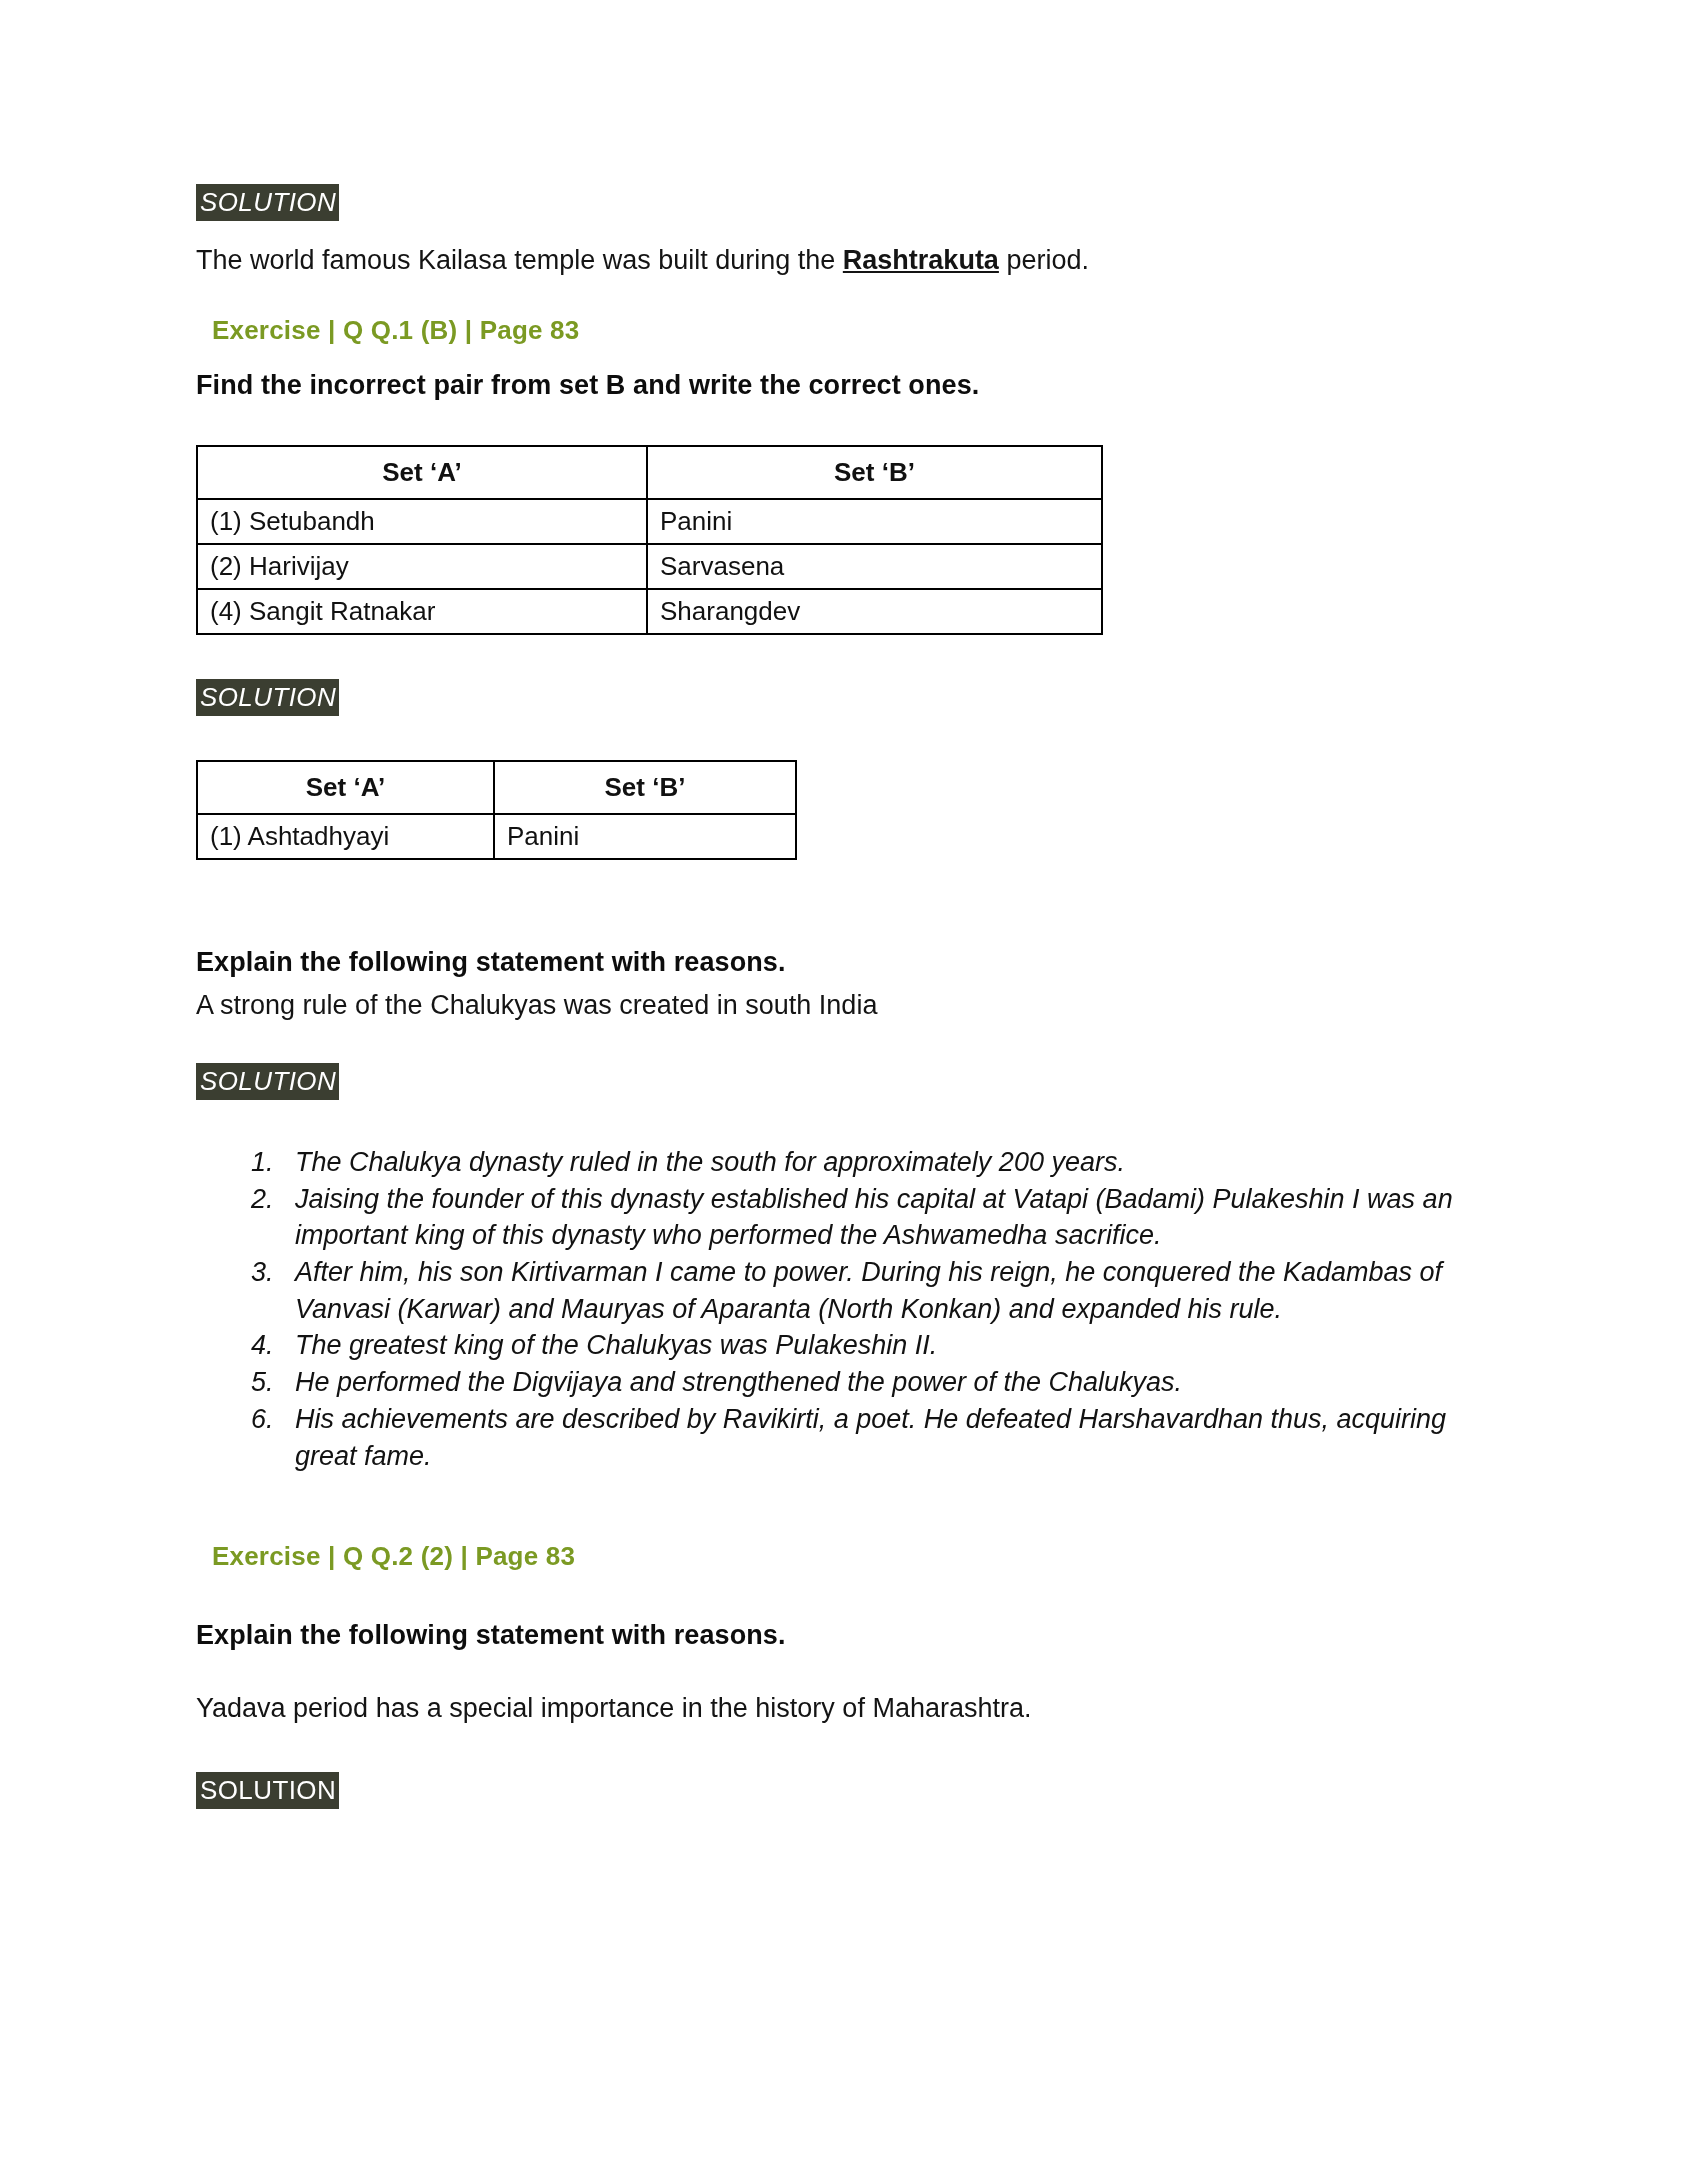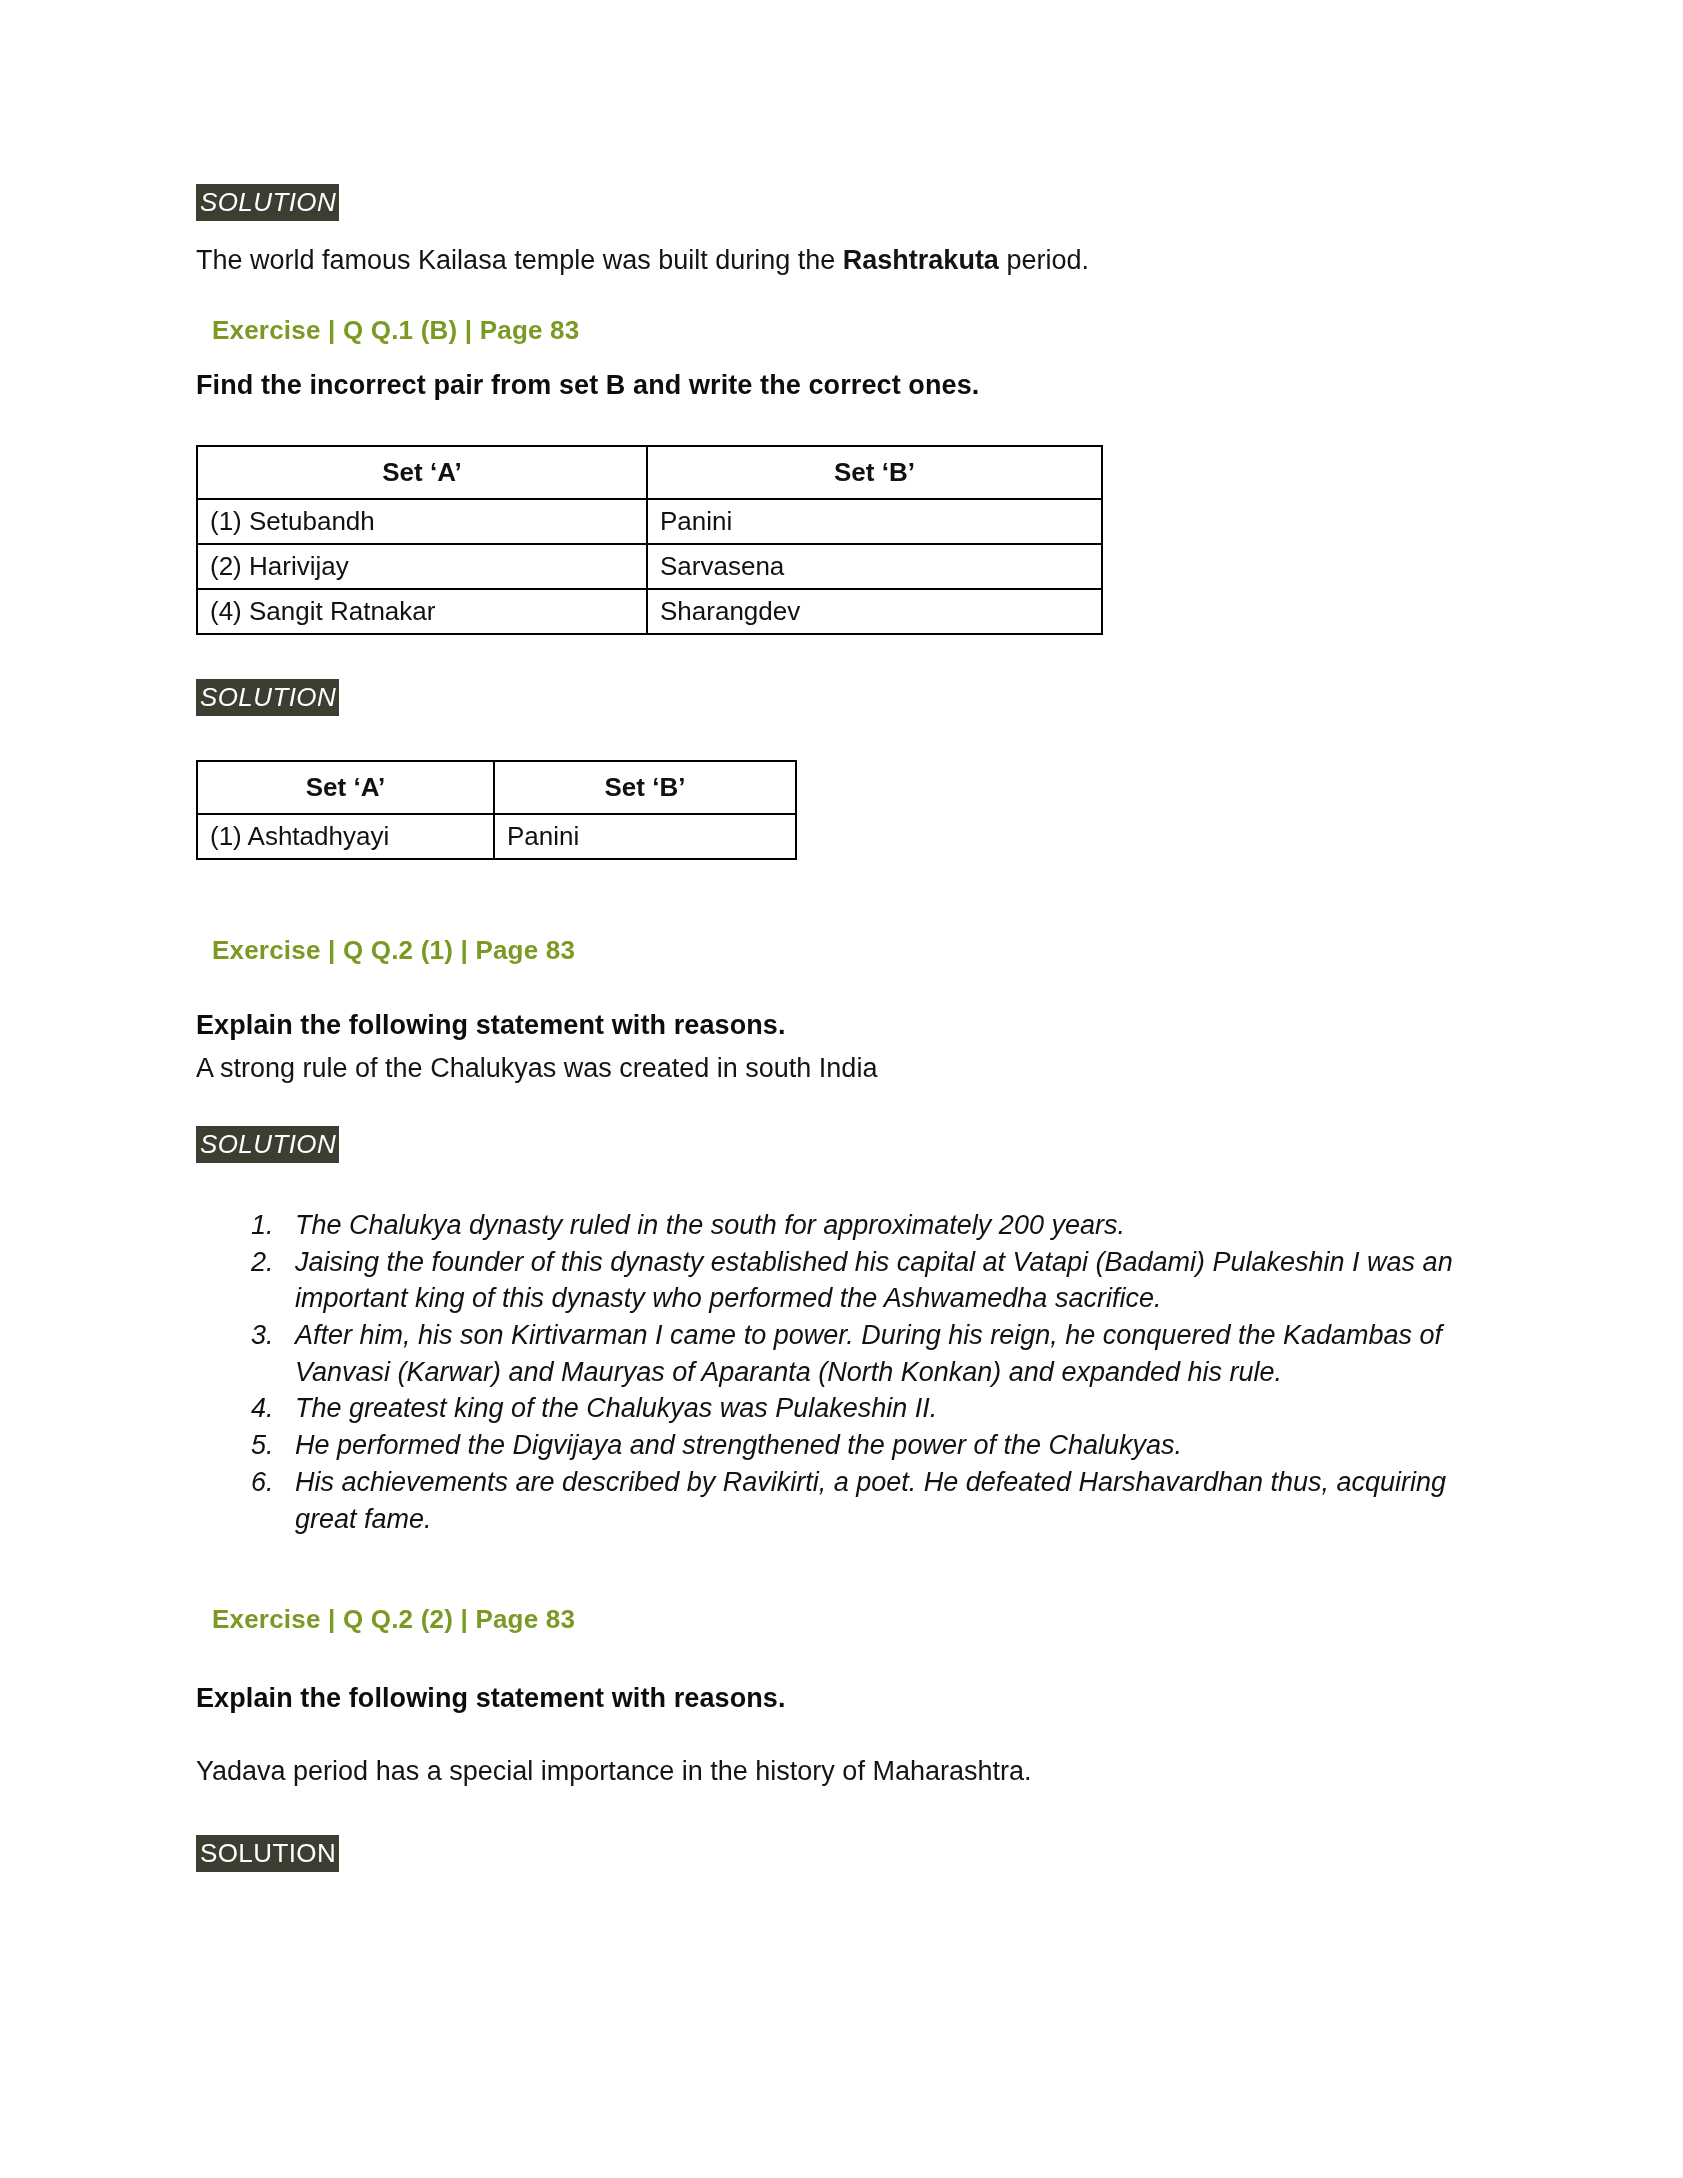--- a/index.html
+++ b/index.html
@@ -47,20 +47,21 @@
 
   
   .para {
     font-size: 27px;
     line-height: 1.42;
     color: #141414;
     margin: 0;
   }
   .para b.ul {
     font-weight: bold;
+    text-decoration: underline;
     text-underline-offset: 2px;
   }
 
   
   .exercise-head {
     font-size: 26px;
     font-weight: bold;
     color: #7b9a23;
     letter-spacing: 0.2px;
     margin: 16px;
@@ -209,21 +210,20 @@
       <tbody>
         <tr>
           <td>(1) Ashtadhyayi</td>
           <td>Panini</td>
         </tr>
       </tbody>
     </table>
 
     <div class="sp-60"></div>
 
-    <p class="exercise-head">Exercise | Q Q.2 (1) | Page 83</p>
 
     <div class="sp-28"></div>
 
     <p class="question">Explain the following statement with reasons.</p>
 
     <div class="sp-8"></div>
 
     <p class="para">A strong rule of the Chalukyas was created in south India</p>
 
     <div class="sp-38"></div>

